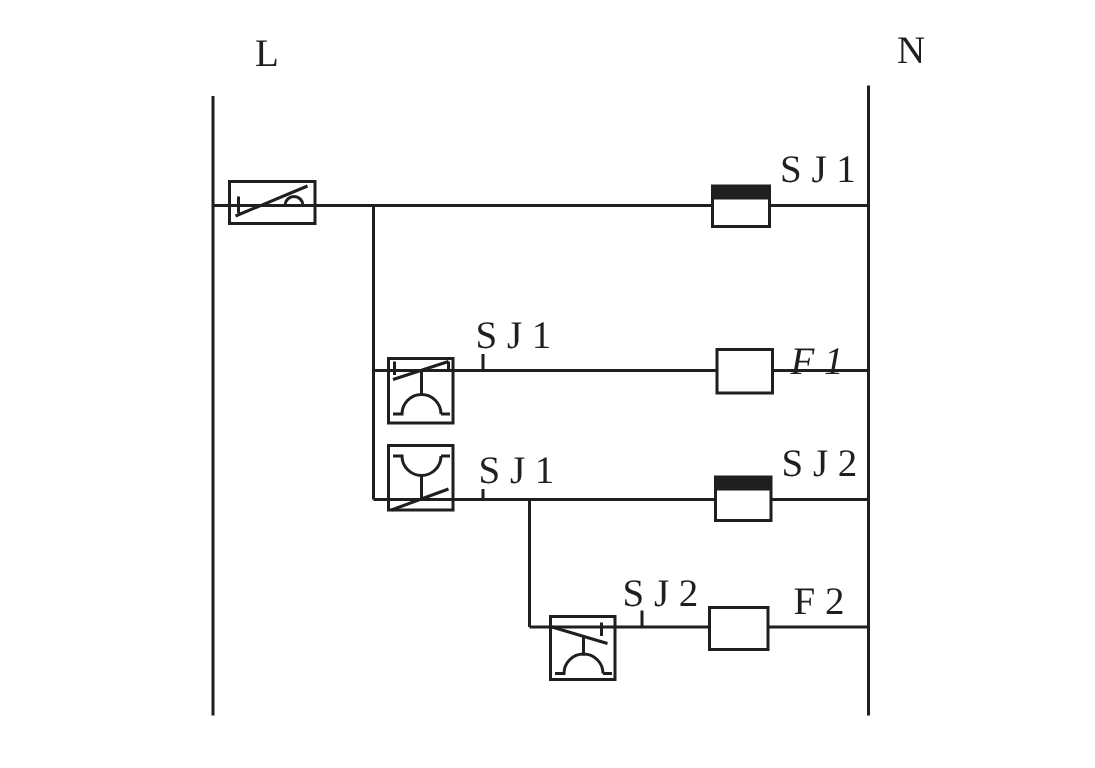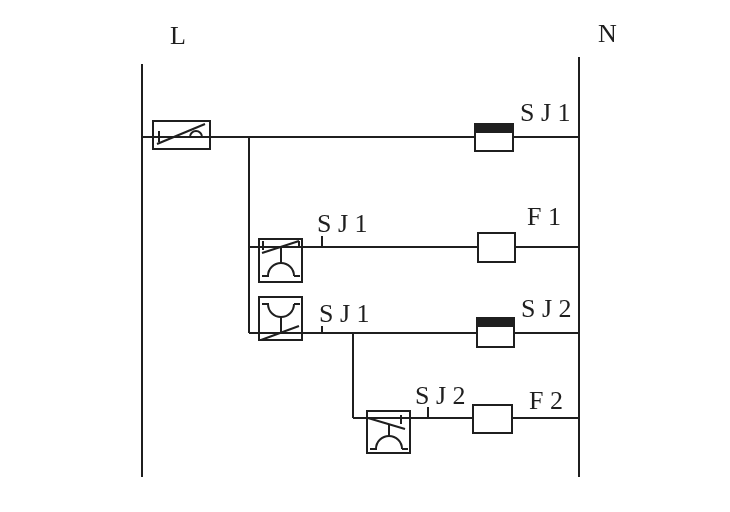--- a/index.html
+++ b/index.html
@@ -95,21 +95,21 @@
 
     <rect x="473" y="405" width="39" height="28" fill="#ffffff"></rect>
   </svg>
 
   <span class="lbl" style="left:170px; top:23px;">L</span>
   <span class="lbl" style="left:598px; top:21px;">N</span>
 
   <span class="lbl" style="left:520px; top:100px;">S J 1</span>
 
   <span class="lbl" style="left:317px; top:211px;">S J 1</span>
-  <span class="lbl" style="left:527px; top:204px;">F 1</span>
+  <span class="lbl" style="left:527px; top:228px;font-style:italic;">F 1</span>
 
   <span class="lbl" style="left:319px; top:301px;">S J 1</span>
   <span class="lbl" style="left:521px; top:296px;">S J 2</span>
 
   <span class="lbl" style="left:415px; top:383px;">S J 2</span>
   <span class="lbl" style="left:529px; top:388px;font-family:Liberation Serif, serif;">F 2</span>
 
 </div>
 
 </body></html>

